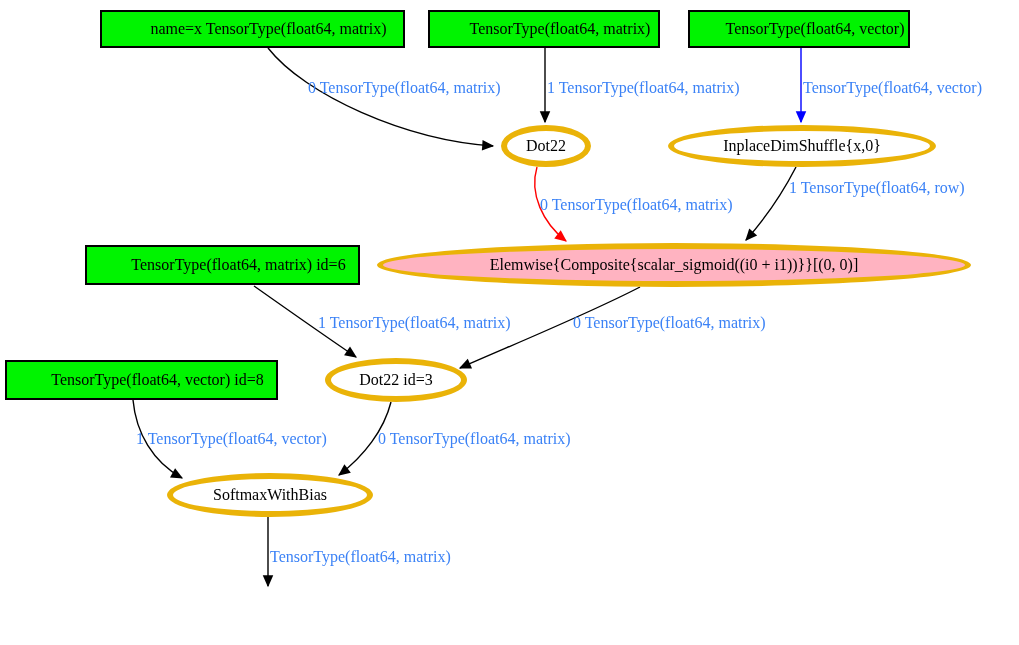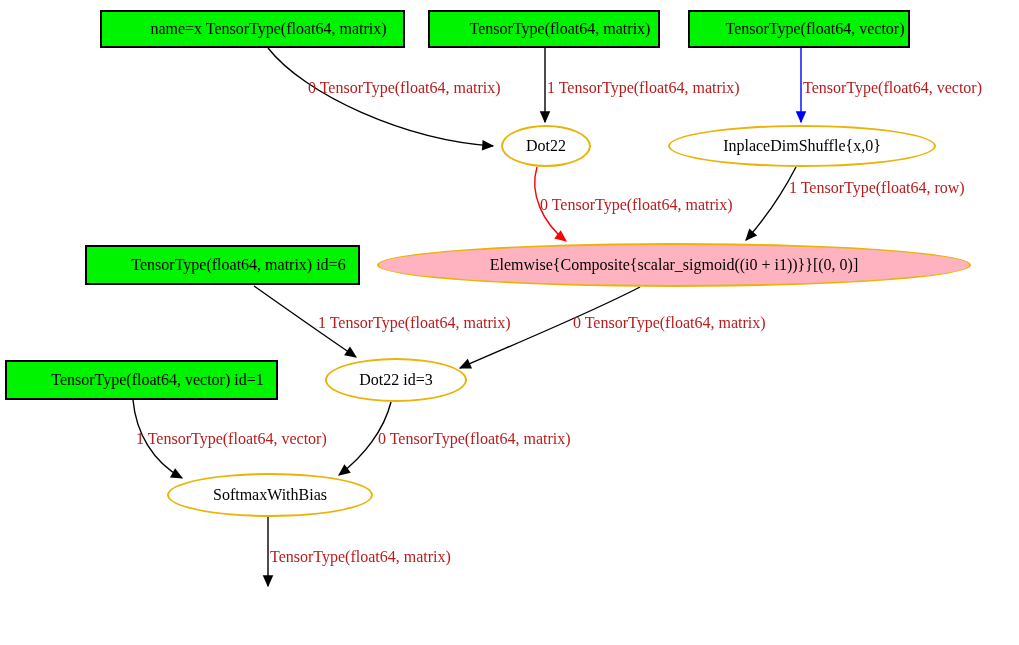--- a/index.html
+++ b/index.html
@@ -12,27 +12,27 @@
   }
   #edges{position:absolute;left:0;top:0;width:1019px;height:645px;}
   .node{
     position:absolute;
     display:flex;align-items:center;justify-content:center;
     font-size:16px;color:#000;
     text-align:center;white-space:nowrap;
     box-sizing:border-box;
   }
   .rect{border:2px solid #000;padding-left:32px;}
-  .ellipse{border:2px solid #eab308;border-radius:50%;background:#fff;}
+  .ellipse{border:6px solid #eab308;border-radius:50%;background:#fff;}
   .fill-green{background:#00f400;}
   .fill-blue{background:#0000ff;}
   .fill-pink{background:#ffb3c1;}
   .edge-label{
     position:absolute;
-    font-size:16px;line-height:18px;color:#b91c1c;
+    font-size:16px;line-height:18px;color:#3b82f6;
     white-space:nowrap;
   }
 </style>
 </head>
 <body>
 
 <div id="canvas">
 
   <svg id="edges" width="1019" height="645" viewBox="0 0 1019 645">
     <defs>
@@ -63,21 +63,21 @@
   <div class="node rect fill-green" style="left:688px;top:10px;width:222px;height:38px;">TensorType(float64, vector)</div>
 
   <div class="node ellipse" style="left:501px;top:125px;width:90px;height:42px;">Dot22</div>
   <div class="node ellipse" style="left:668px;top:125px;width:268px;height:42px;text-align:center;">InplaceDimShuffle{x,0}</div>
   <div class="node ellipse fill-pink" style="left:377px;top:243px;width:594px;height:44px;">Elemwise{Composite{scalar_sigmoid((i0 + i1))}}[(0, 0)]</div>
 
   <div class="node rect fill-green" style="left:85px;top:245px;width:275px;height:40px;">TensorType(float64, matrix) id=6</div>
 
   <div class="node ellipse" style="left:325px;top:358px;width:142px;height:44px;">Dot22 id=3</div>
 
-  <div class="node rect fill-green" style="left:5px;top:360px;width:273px;height:40px;">TensorType(float64, vector) id=1</div>
+  <div class="node rect fill-green" style="left:5px;top:360px;width:273px;height:40px;">TensorType(float64, vector) id=8</div>
 
   <div class="node ellipse" style="left:167px;top:473px;width:206px;height:44px;">SoftmaxWithBias</div>
 
 
   <div class="edge-label" style="left:308px;top:79px;">0 TensorType(float64, matrix)</div>
   <div class="edge-label" style="left:547px;top:79px;">1 TensorType(float64, matrix)</div>
   <div class="edge-label" style="left:803px;top:79px;">TensorType(float64, vector)</div>
   <div class="edge-label" style="left:540px;top:196px;">0 TensorType(float64, matrix)</div>
   <div class="edge-label" style="left:789px;top:179px;">1 TensorType(float64, row)</div>
   <div class="edge-label" style="left:318px;top:314px;">1 TensorType(float64, matrix)</div>

